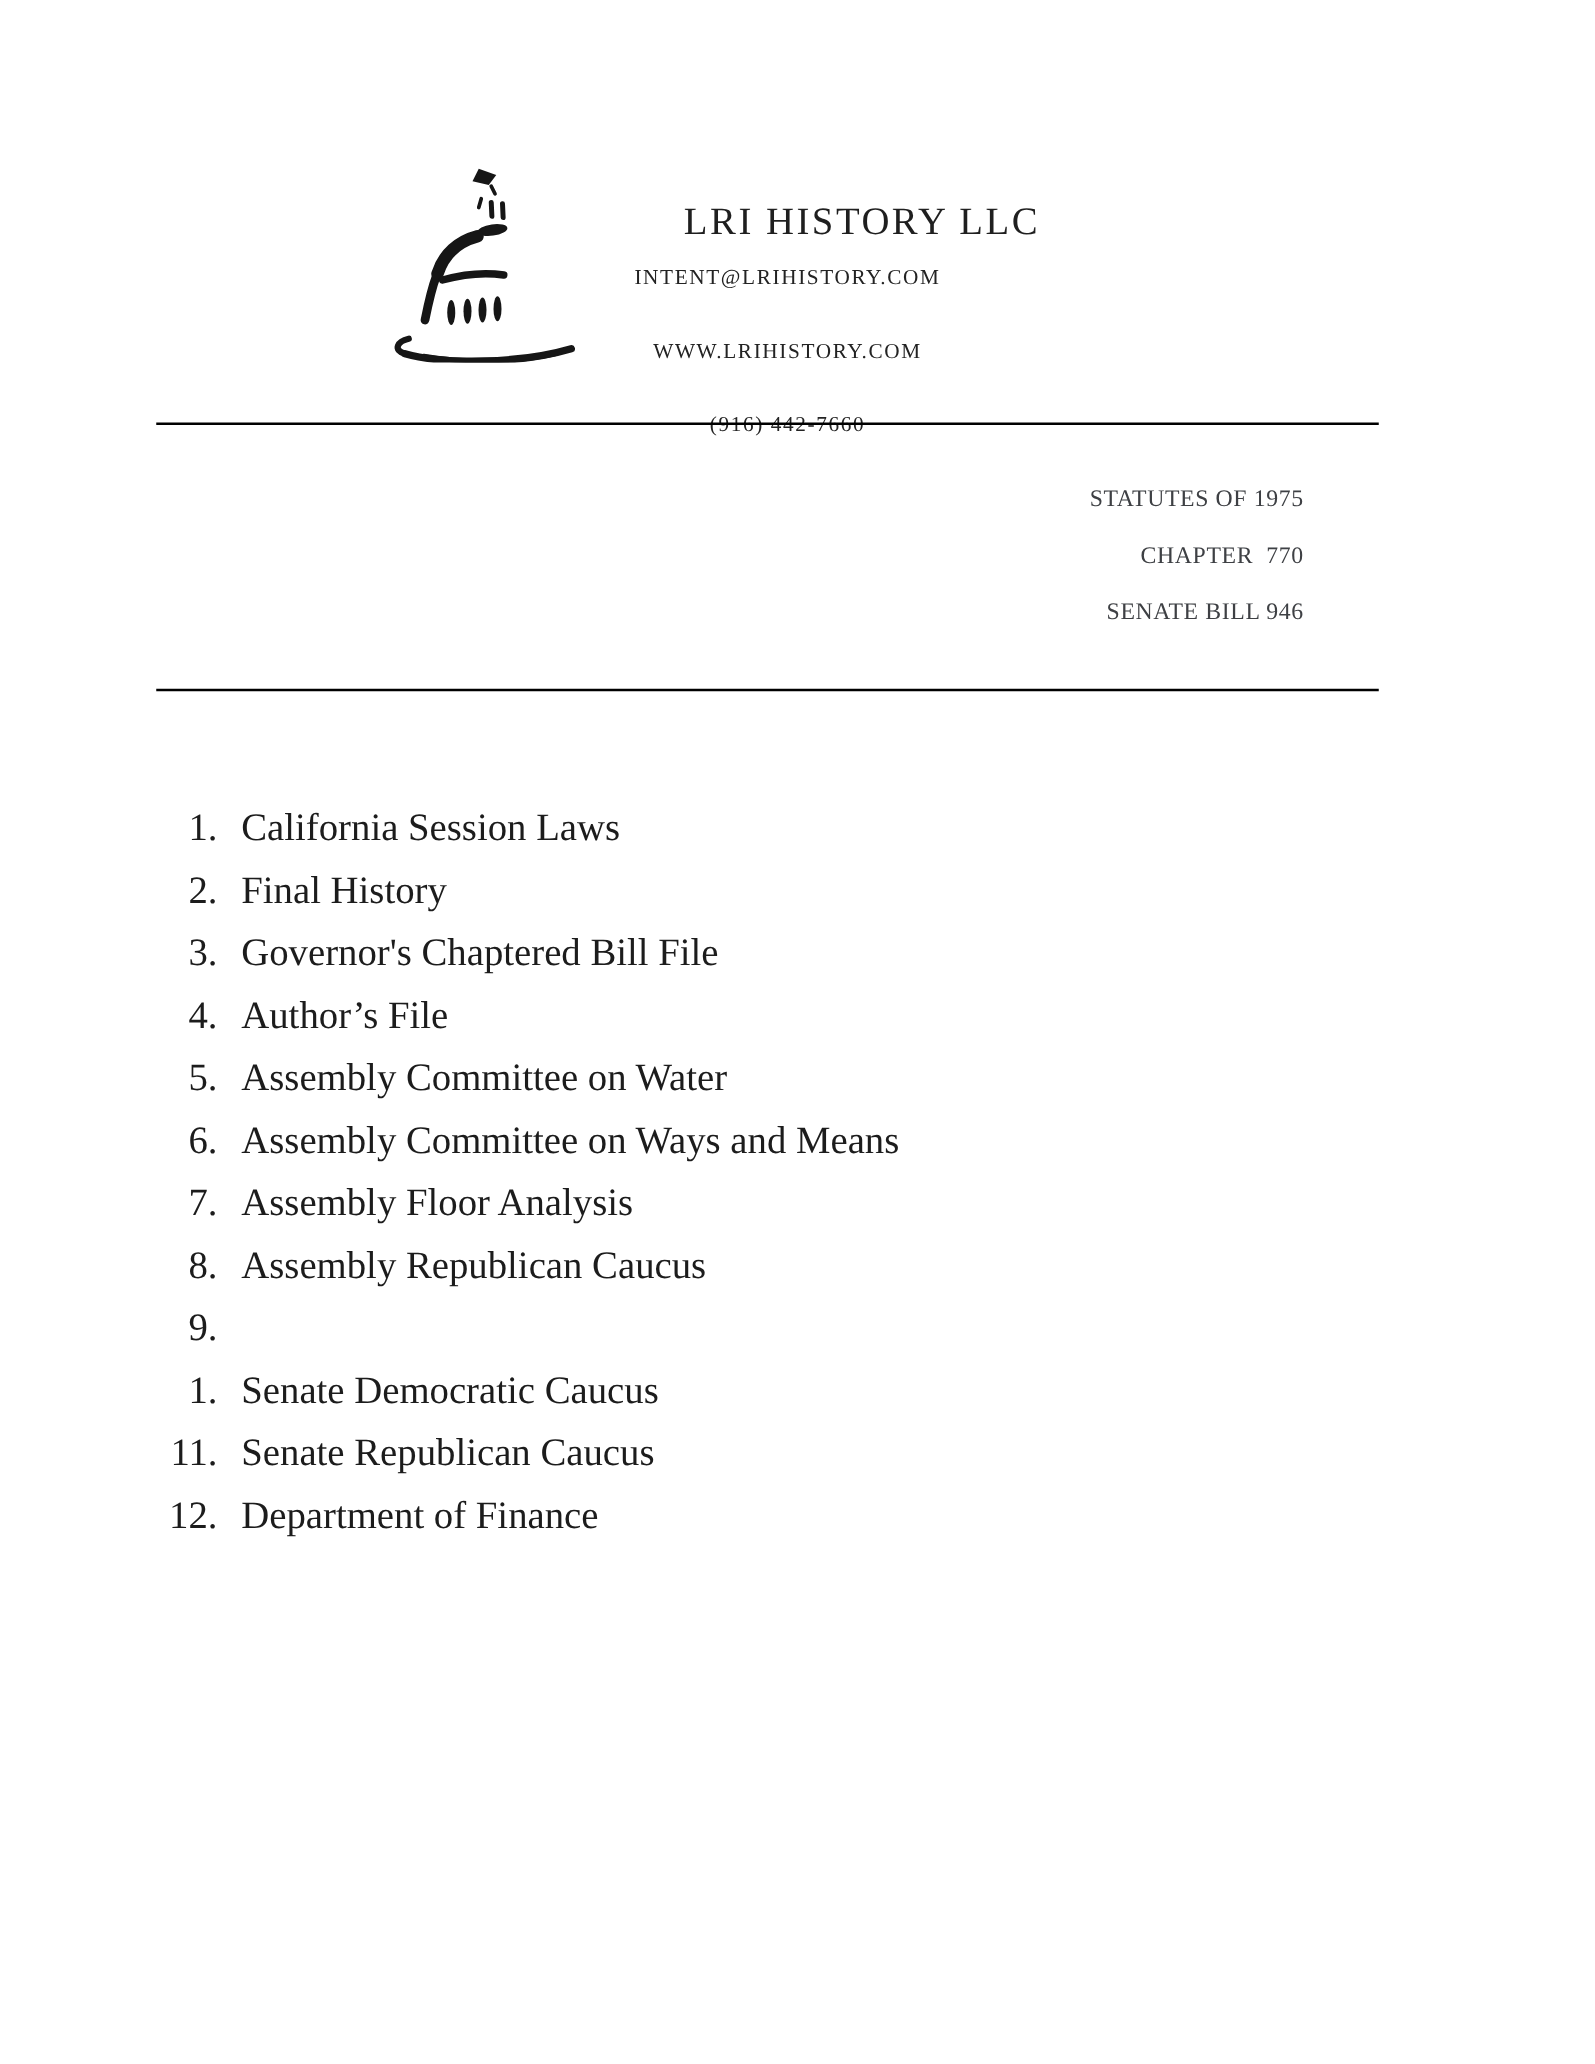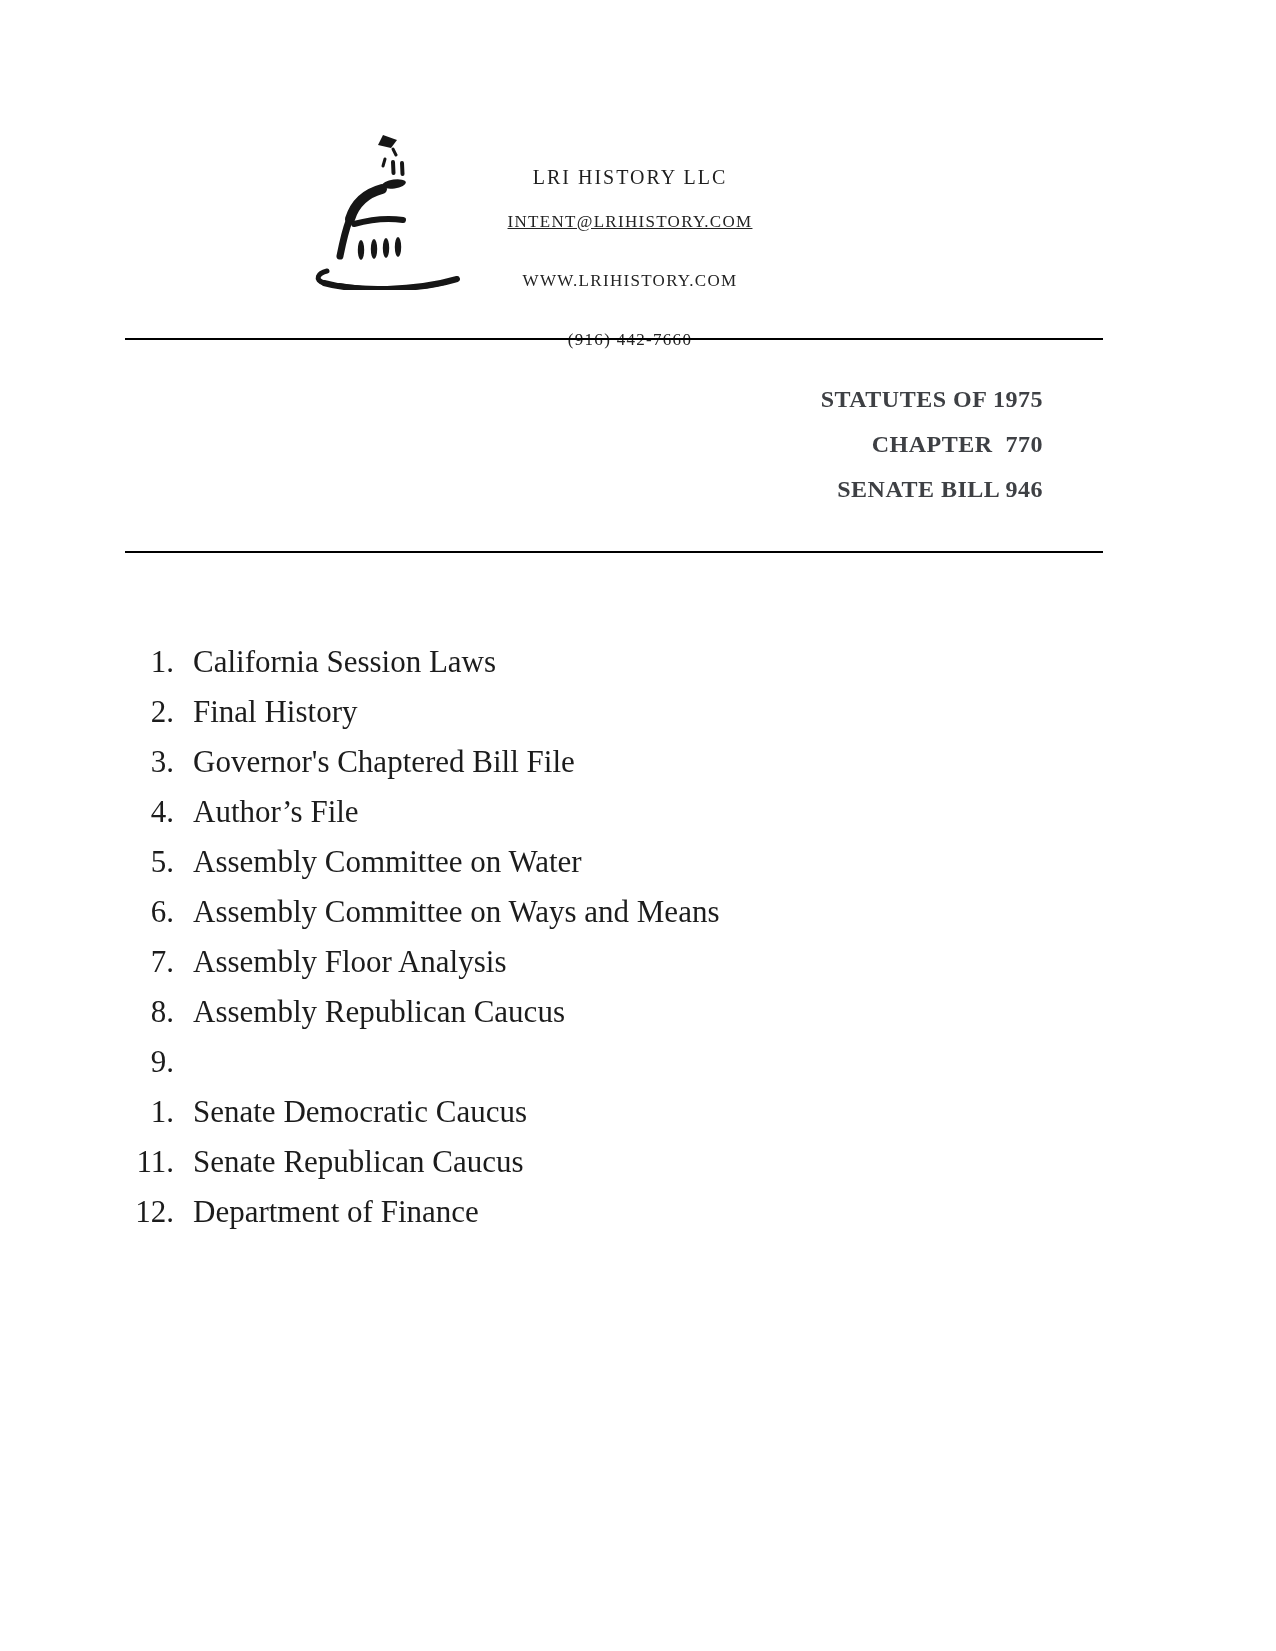--- a/index.html
+++ b/index.html
@@ -25,55 +25,56 @@
     height: 168px;
   }
   .hdr-text {
     position: absolute;
     left: 428px;
     top: 158px;
     width: 404px;
     text-align: center;
   }
   .company {
-    font-size: 20px;
+    font-size: 31px;
     letter-spacing: 2px;
     color: #1f1f1f;
     line-height: 38px;
     white-space: nowrap;
+    text-align: right;
   }
   .contact-line {
     font-size: 17px;
     letter-spacing: 1.3px;
     line-height: 27px;
     color: #232323;
     white-space: nowrap;
     margin-top: 32px;
   }
-  .contact-line.first { margin-top: 12px; text-decoration: underline; }
+  .contact-line.first { margin-top: 12px; }
 
   
   .rule {
     position: absolute;
     left: 125px;
     width: 978px;
     height: 2px;
     background: #000000;
   }
   .rule-1 { top: 338px; }
   .rule-2 { top: 551px; }
 
   
   .title-block {
     position: absolute;
     top: 377px;
     right: 233px;
     text-align: right;
-    font-weight: bold;
-    font-size: 24px;
+    font-weight: normal;
+    font-size: 19px;
     line-height: 45px;
     color: #3e4044;
     letter-spacing: 0.5px;
   }
   .title-block div { white-space: pre; }
 
   
   .toc-heading {
     position: absolute;
     left: 122px;

